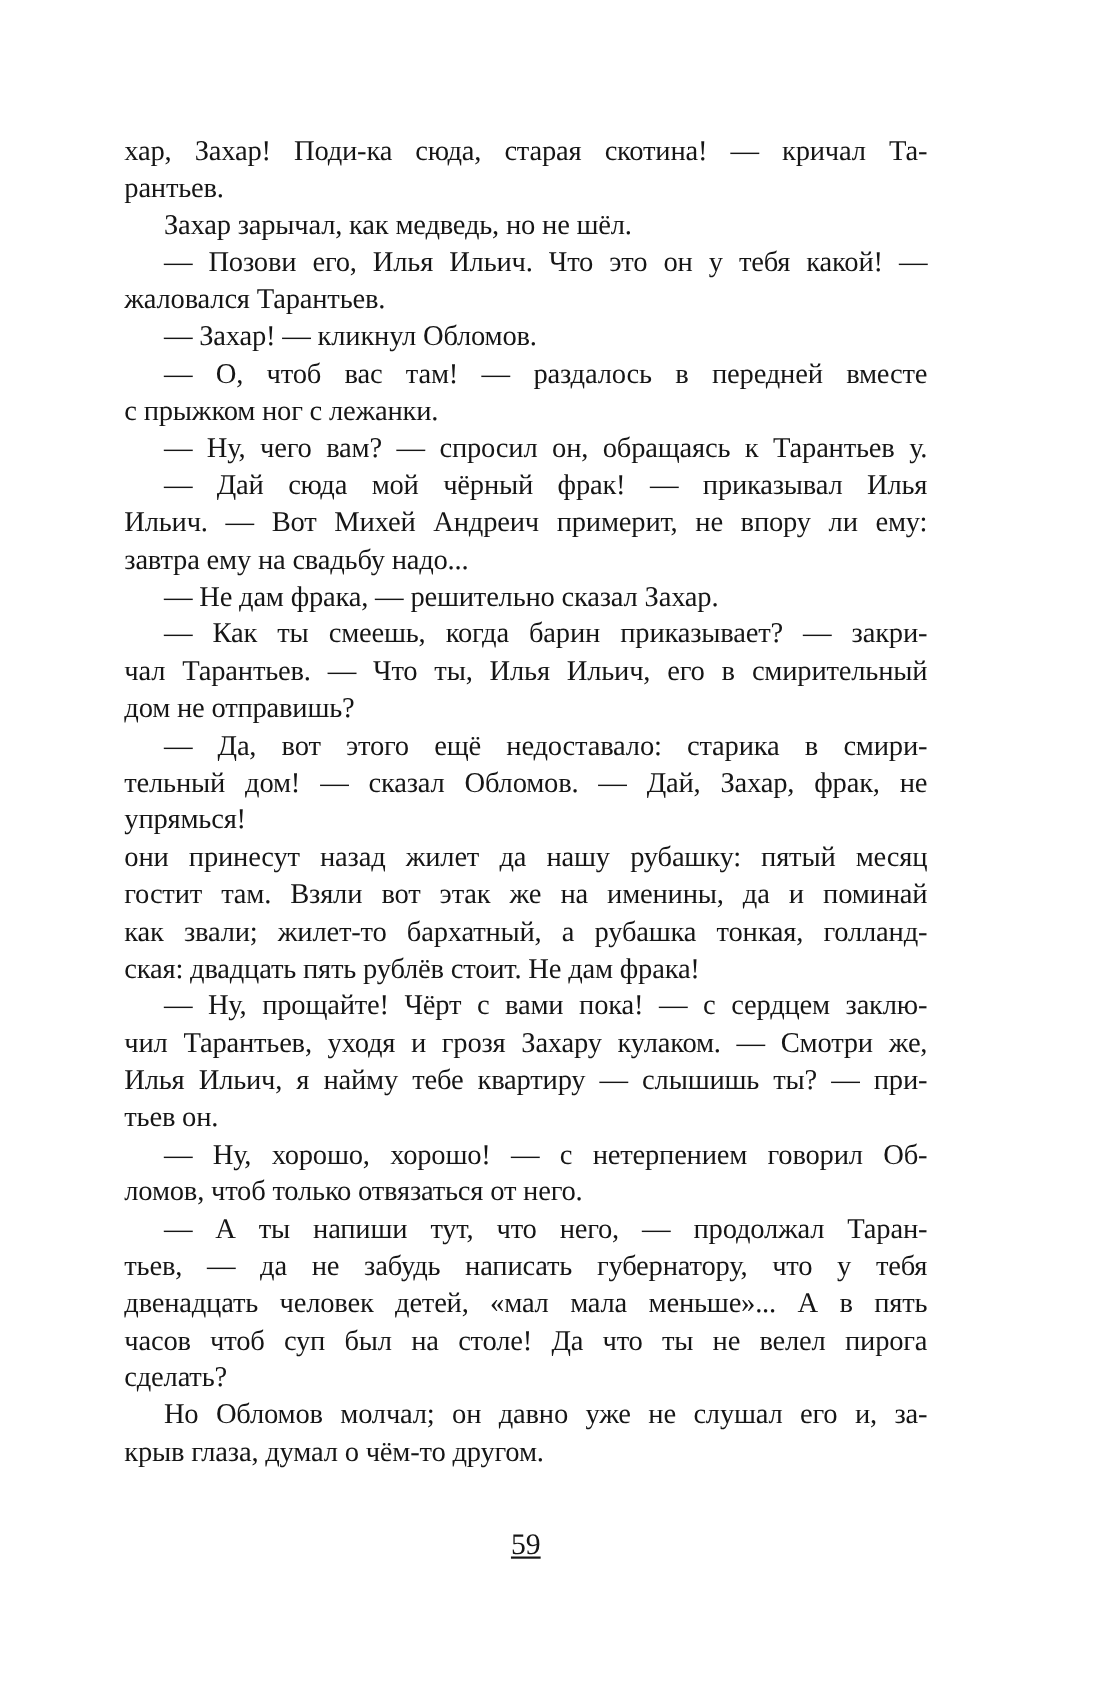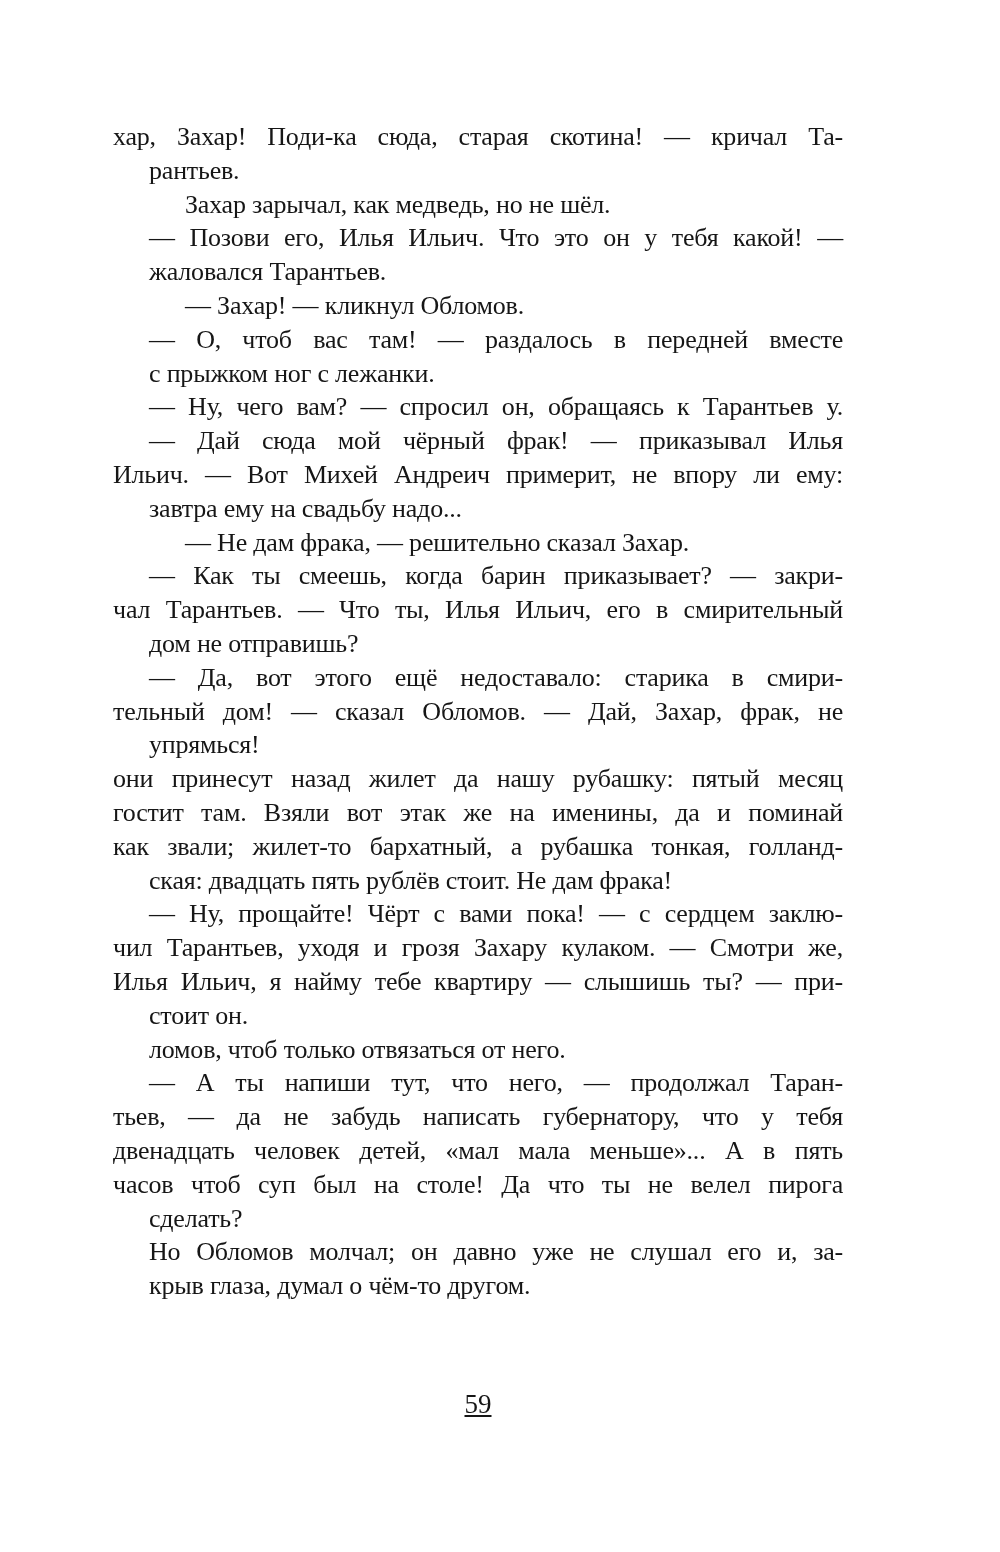--- a/index.html
+++ b/index.html
@@ -27,21 +27,20 @@
   .line {
     height: 33.8px;
     line-height: 33.8px;
     text-align: justify;
     text-align-last: justify;
     box-sizing: border-box;
     white-space: normal;
   }
   .line.align-left {
     text-align-last: left;
-    margin-left: 36px;
   }
   .line.indent {
     padding-left: 36px;
   }
   .page-number {
     position: absolute;
     top: 1388px;
     left: 113px;
     width: 730px;
     height: 33.8px;
@@ -76,21 +75,22 @@
       <div class="line indent">— Да, вот этого ещё недоставало: старика в смири-</div>
       <div class="line">тельный дом! — сказал Обломов. — Дай, Захар, фрак, не</div>
       <div class="line align-left">упрямься!</div>
       <div class="line">они принесут назад жилет да нашу рубашку: пятый месяц</div>
       <div class="line">гостит там. Взяли вот этак же на именины, да и поминай</div>
       <div class="line">как звали; жилет-то бархатный, а рубашка тонкая, голланд-</div>
       <div class="line align-left">ская: двадцать пять рублёв стоит. Не дам фрака!</div>
       <div class="line indent">— Ну, прощайте! Чёрт с вами пока! — с сердцем заклю-</div>
       <div class="line">чил Тарантьев, уходя и грозя Захару кулаком. — Смотри же,</div>
       <div class="line">Илья Ильич, я найму тебе квартиру — слышишь ты? — при-</div>
-      <div class="line align-left">стоит он.</div>
+      <div class="line align-left">тьев он.</div>
+      <div class="line indent">— Ну, хорошо, хорошо! — с нетерпением говорил Об-</div>
       <div class="line align-left">ломов, чтоб только отвязаться от него.</div>
       <div class="line indent">— А ты напиши тут, что него, — продолжал Таран-</div>
       <div class="line">тьев, — да не забудь написать губернатору, что у тебя</div>
       <div class="line">двенадцать человек детей, «мал мала меньше»... А в пять</div>
       <div class="line">часов чтоб суп был на столе! Да что ты не велел пирога</div>
       <div class="line align-left">сделать?</div>
       <div class="line indent">Но Обломов молчал; он давно уже не слушал его и, за-</div>
       <div class="line align-left">крыв глаза, думал о чём-то другом.</div>
     </div>
   <div class="page-number">59</div>

